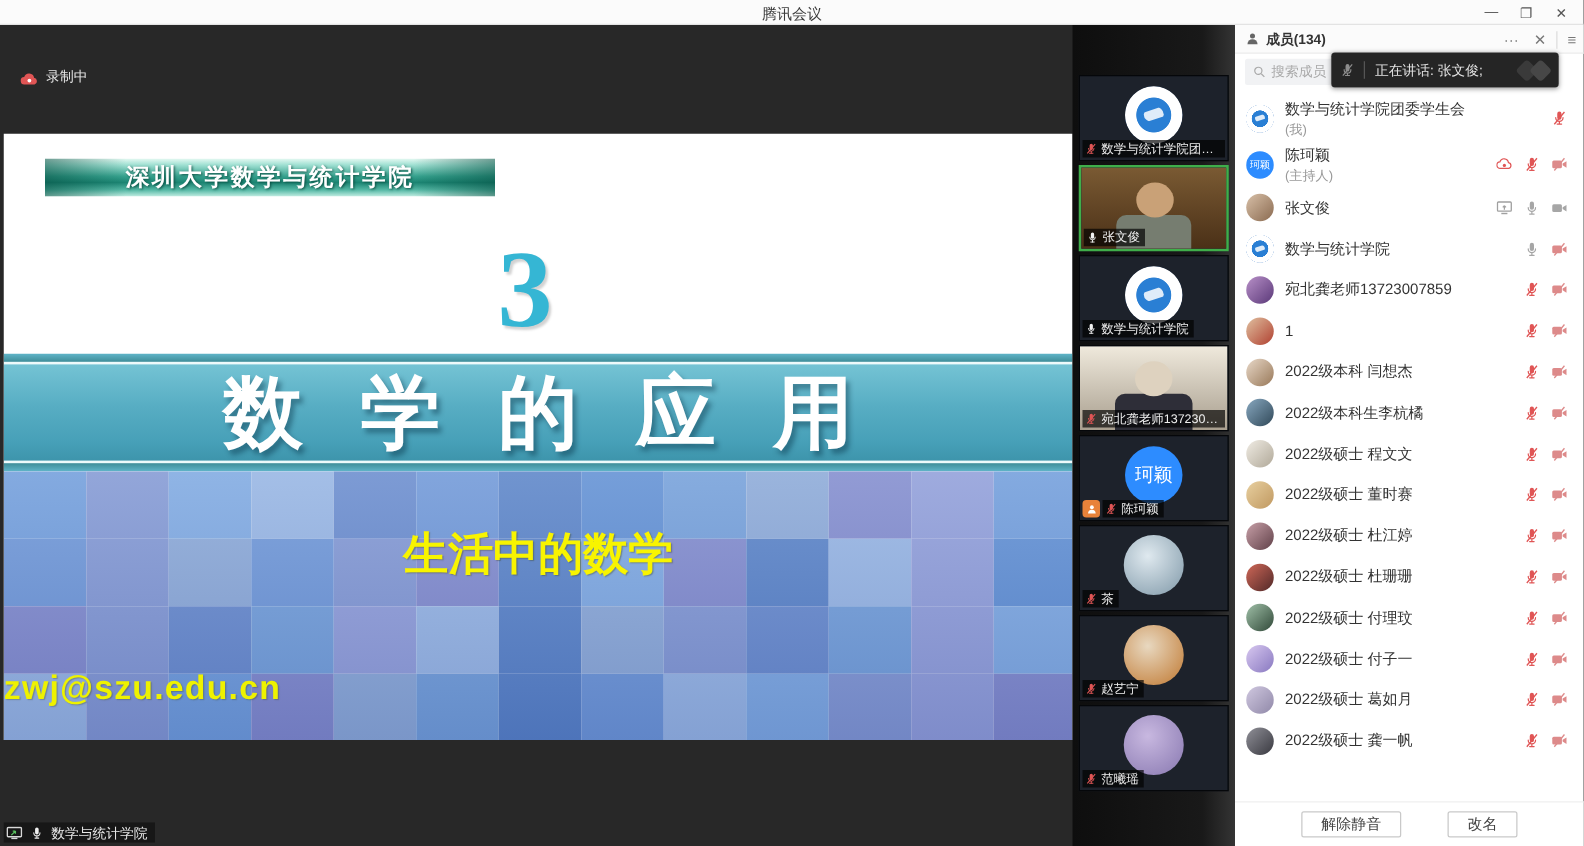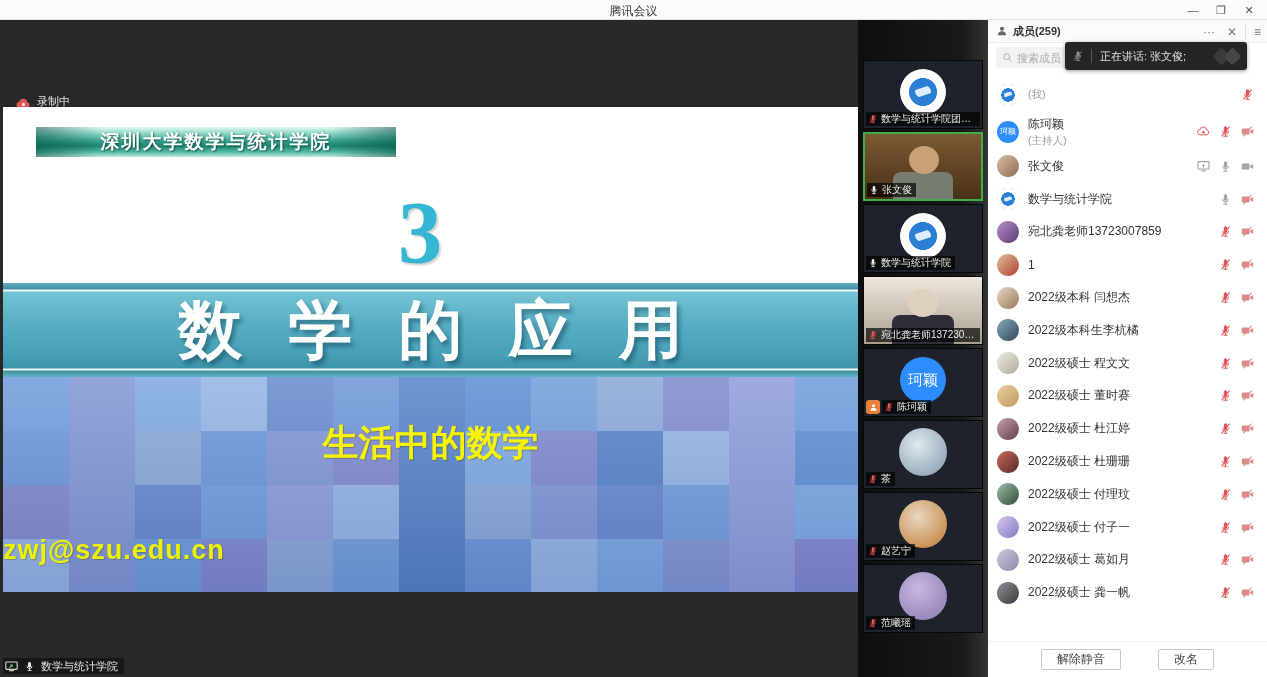--- a/index.html
+++ b/index.html
@@ -14,21 +14,21 @@
     font-size:12px; color:#3a3a3a; }
   .win-controls { position:absolute; right:4px; top:0; height:20px; display:flex; align-items:center; }
   .win-btn { width:28px; height:20px; display:flex; align-items:center; justify-content:center;
     font-size:11px; color:#555; cursor:default; }
 
   
   .content { position:absolute; left:0; top:20px; width:1267px; height:657px; }
 
   .main-area { position:absolute; left:0; top:0; width:858px; height:657px; background:#282828; }
 
-  .recording { position:absolute; left:16px; top:34px; display:flex; align-items:flex-end; gap:6px;margin-top:40px; }
+  .recording { position:absolute; left:16px; top:34px; display:flex; align-items:flex-end; gap:6px; }
   .recording svg { width:15px; height:12px; }
   .recording span { font-size:11px; color:#e6e6e6; }
 
   
   .slide { position:absolute; left:3px; top:87px; width:855px; height:485px; background:#ffffff; overflow:hidden; }
   .slide-header-banner { position:absolute; left:33px; top:20px; width:360px; height:30px;
     background:linear-gradient(180deg,#e2f8f1 0,#9fe0d2 5px,#36a28e 14px,#1c8573 19px,#56b9a6 25px,#bdebe0 30px);
     display:flex; align-items:center; justify-content:center; }
   .slide-header-banner::after { content:""; position:absolute; inset:0;
     background:linear-gradient(90deg,rgba(0,70,58,.5),rgba(0,70,58,0) 18%,rgba(0,70,58,0) 82%,rgba(0,70,58,.5)); }
@@ -361,21 +361,21 @@
       </div>
 
     <div class="members-panel">
       <div class="panel-header">
         <span class="ph-icon">
           <svg viewBox="0 0 16 16">
               <circle cx="8" cy="5" r="2.7" fill="#666"></circle>
               <path d="M2.6 13.8a5.4 5.4 0 0 1 10.8 0z" fill="#666"></path>
             </svg>
         </span>
-        <span class="panel-title">成员(259)</span>
+        <span class="panel-title">成员(134)</span>
         <div class="ph-right">
           <span class="ph-btn">···</span>
           <span class="ph-btn">✕</span>
           <span class="ph-divider"></span>
           <span class="ph-btn">≡</span>
         </div>
       </div>
 
       <div class="search-row">
         <svg viewBox="0 0 16 16">
@@ -398,20 +398,21 @@
         <span class="st-shapes">
           <span class="st-shape a"></span>
             <span class="st-shape b"></span>
         </span>
       </div>
 
       <div class="member-list" id="member-list">
           <div class="member-row two-line">
             <span class="m-avatar logo-circle"></span>
             <span class="m-names">
+              <span class="m-name">数学与统计学院团委学生会</span>
               <span class="m-sub">(我)</span>
             </span>
             <span class="m-icons">
               <svg viewBox="0 0 16 16" class="i-mic-off">
                 <path d="M8 1.5a2.1 2.1 0 0 1 2.1 2.1v4a2.1 2.1 0 0 1-4.2 0v-4A2.1 2.1 0 0 1 8 1.5z" fill="currentColor"></path>
                 <path d="M4.4 7.6a3.6 3.6 0 0 0 7.2 0 M8 11.2v2.6 M5.8 13.8h4.4" stroke="currentColor" stroke-width="1.2" fill="none" stroke-linecap="round"></path>
                 <line x1="3" y1="14" x2="13" y2="2" stroke="currentColor" stroke-width="1.3"></line>
               </svg>
             </span>
           </div>

